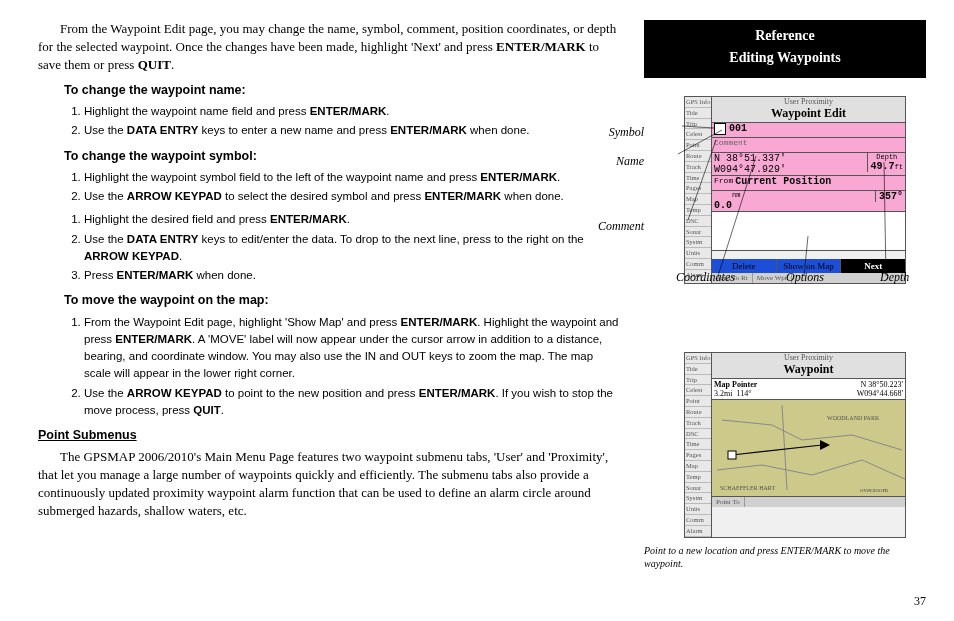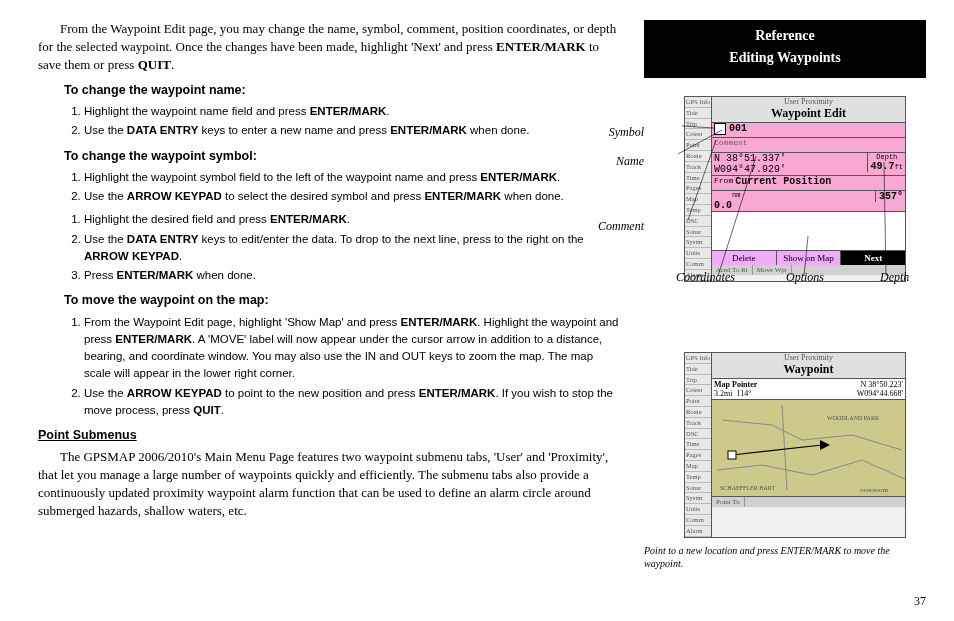--- a/index.html
+++ b/index.html
@@ -131,21 +131,21 @@
     font-size: 10px;
     background: #f9a8d4;
     padding: 0 2px;
     font-family: Liberation Mono, monospace;
   }
   .field-row .sep { border-left: 1px solid #555; padding-left: 3px; margin-left: auto; }
   .symbol-sq {
     width: 10px; height: 10px; border: 1px solid #000; background: #fff;
     margin-right: 3px;
   }
-  .btnrow { display: flex; background: #f0abfc; }
+  .btnrow { display: flex; background: #1d4ed8; margin-top: 8px; }
   .btnrow > div {
     flex: 1;
     text-align: center;
     font-size: 9px;
     border-right: 1px solid #555;
     padding: 2px 0;
   }
   .btnrow > div:last-child { border-right: none; }
   .btn-dark { background: #000; color: #fff; font-weight: bold; }
   .softkeys { display: flex; font-size: 7px; background: #d0d0d0; }

